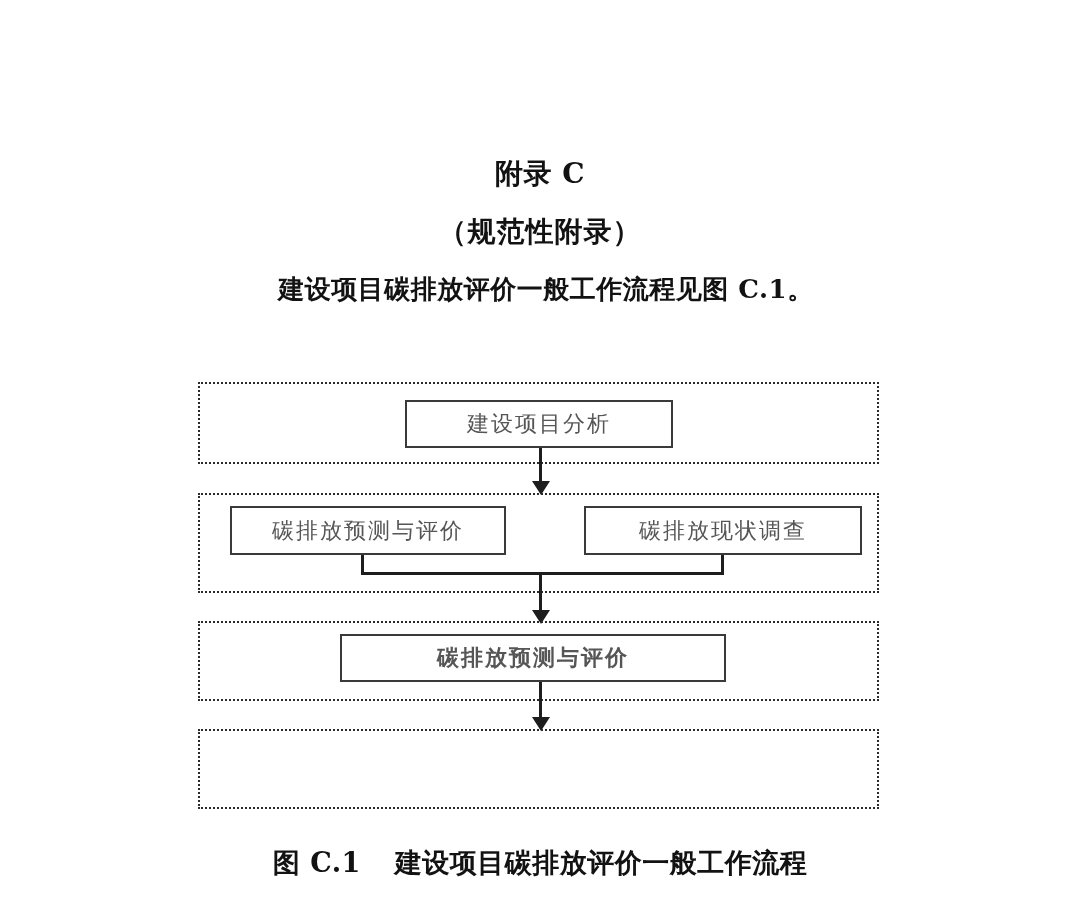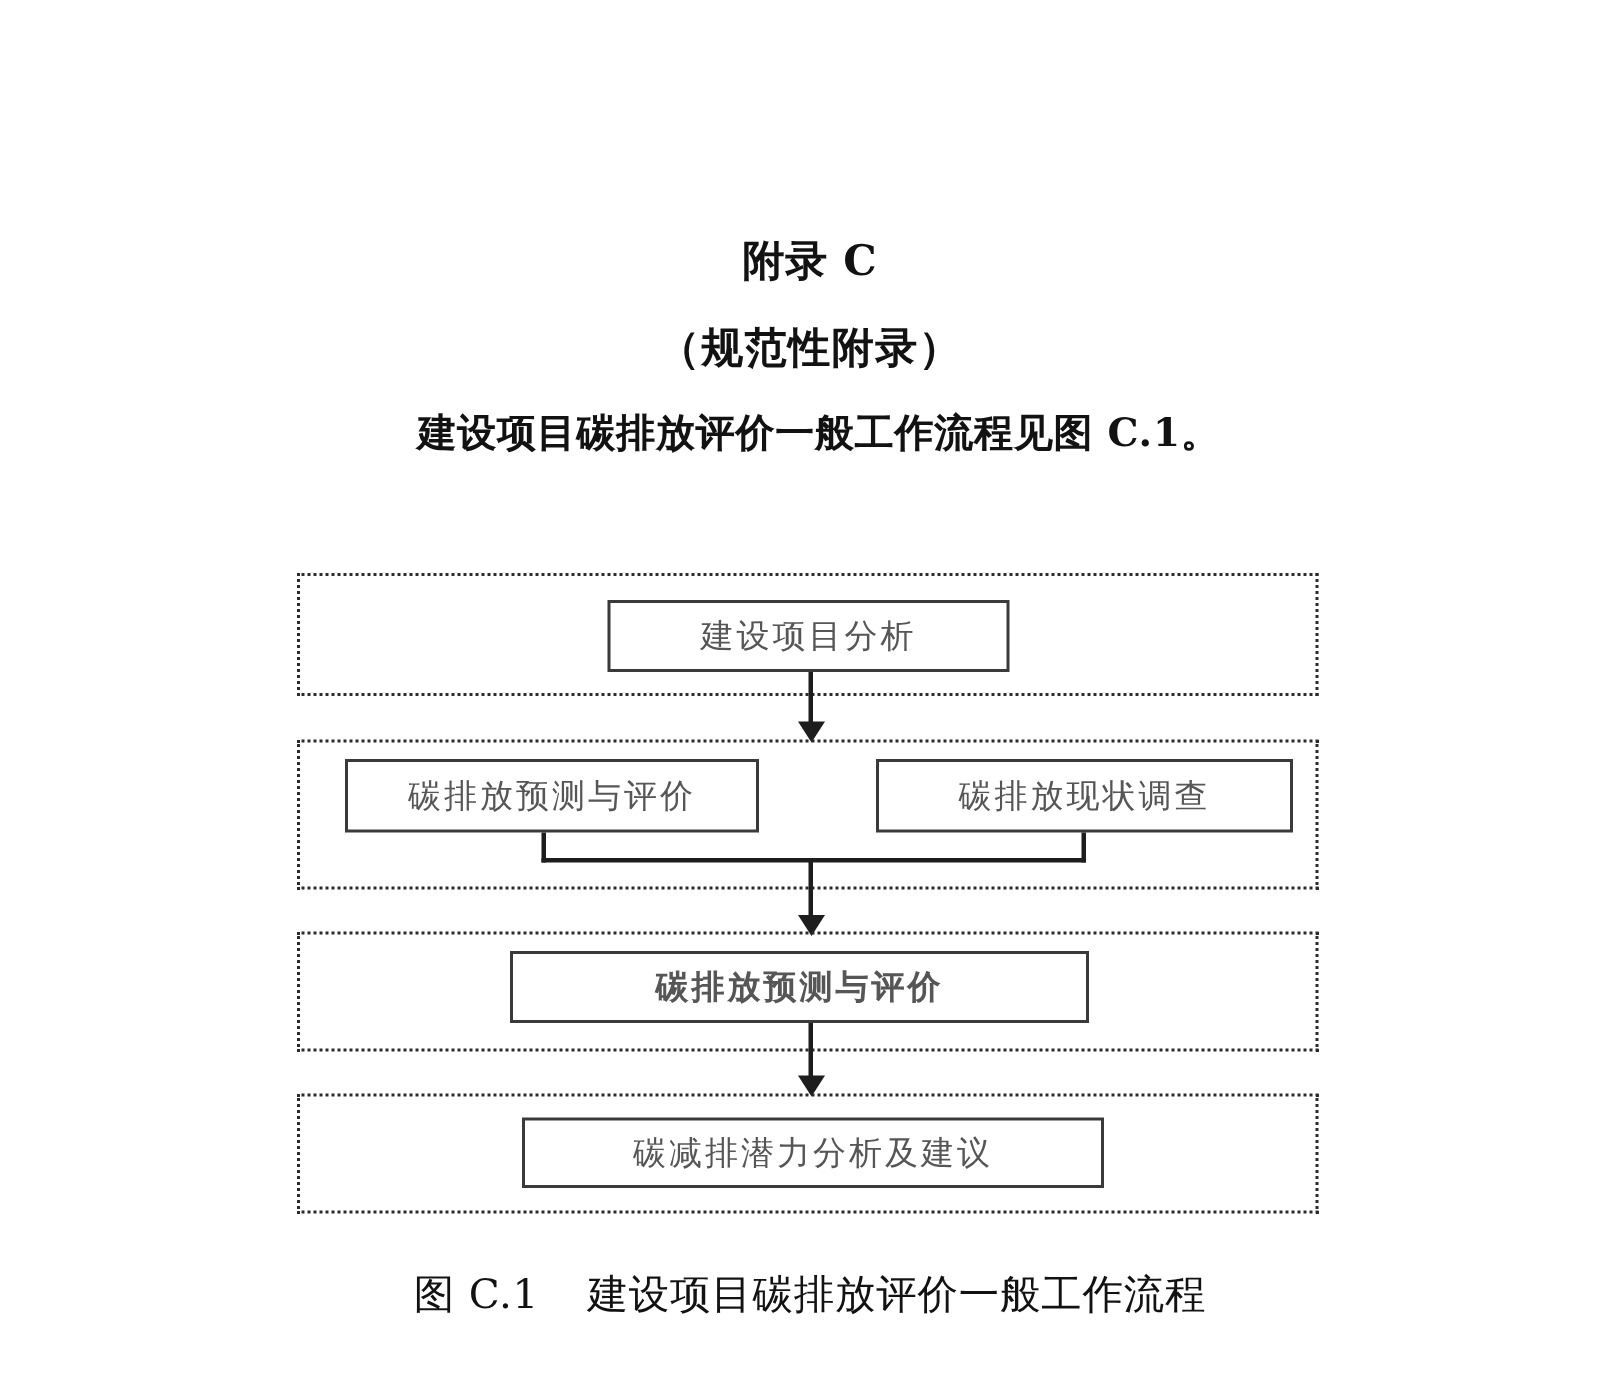--- a/index.html
+++ b/index.html
@@ -128,21 +128,21 @@
   .a3-head  { left: 532px; top: 717px; }
 
   
   .figure-caption {
     position: absolute;
     left: 0;
     right: 0;
     top: 845px;
     text-align: center;
     font-size: 27px;
-    font-weight: 400;
+    font-weight: 700;
     color: #121212;
     letter-spacing: 0.5px;
   }
   .cap-gap { display: inline-block; width: 14px; }
 </style>
 </head>
 <body>
 
 <div class="doc-heading">
   <span class="heading-line h-appendix">附录 C</span>
@@ -169,21 +169,20 @@
   <div class="conn conn-v a2-line"></div>
   <div class="arrowhead a2-head"></div>
 
   <div class="stage stage-3"></div>
   <div class="node node-3">碳排放预测与评价</div>
 
   <div class="conn conn-v a3-line"></div>
   <div class="arrowhead a3-head"></div>
 
   <div class="stage stage-4"></div>
-  <div class="node node-4">碳减排潜力分析及建议</div>
 
 </div>
 
 <div class="figure-caption">
   <span>图 C.1</span>
   <span class="cap-gap"></span>
   <span>建设项目碳排放评价一般工作流程</span>
 </div>
 
 </body></html>

